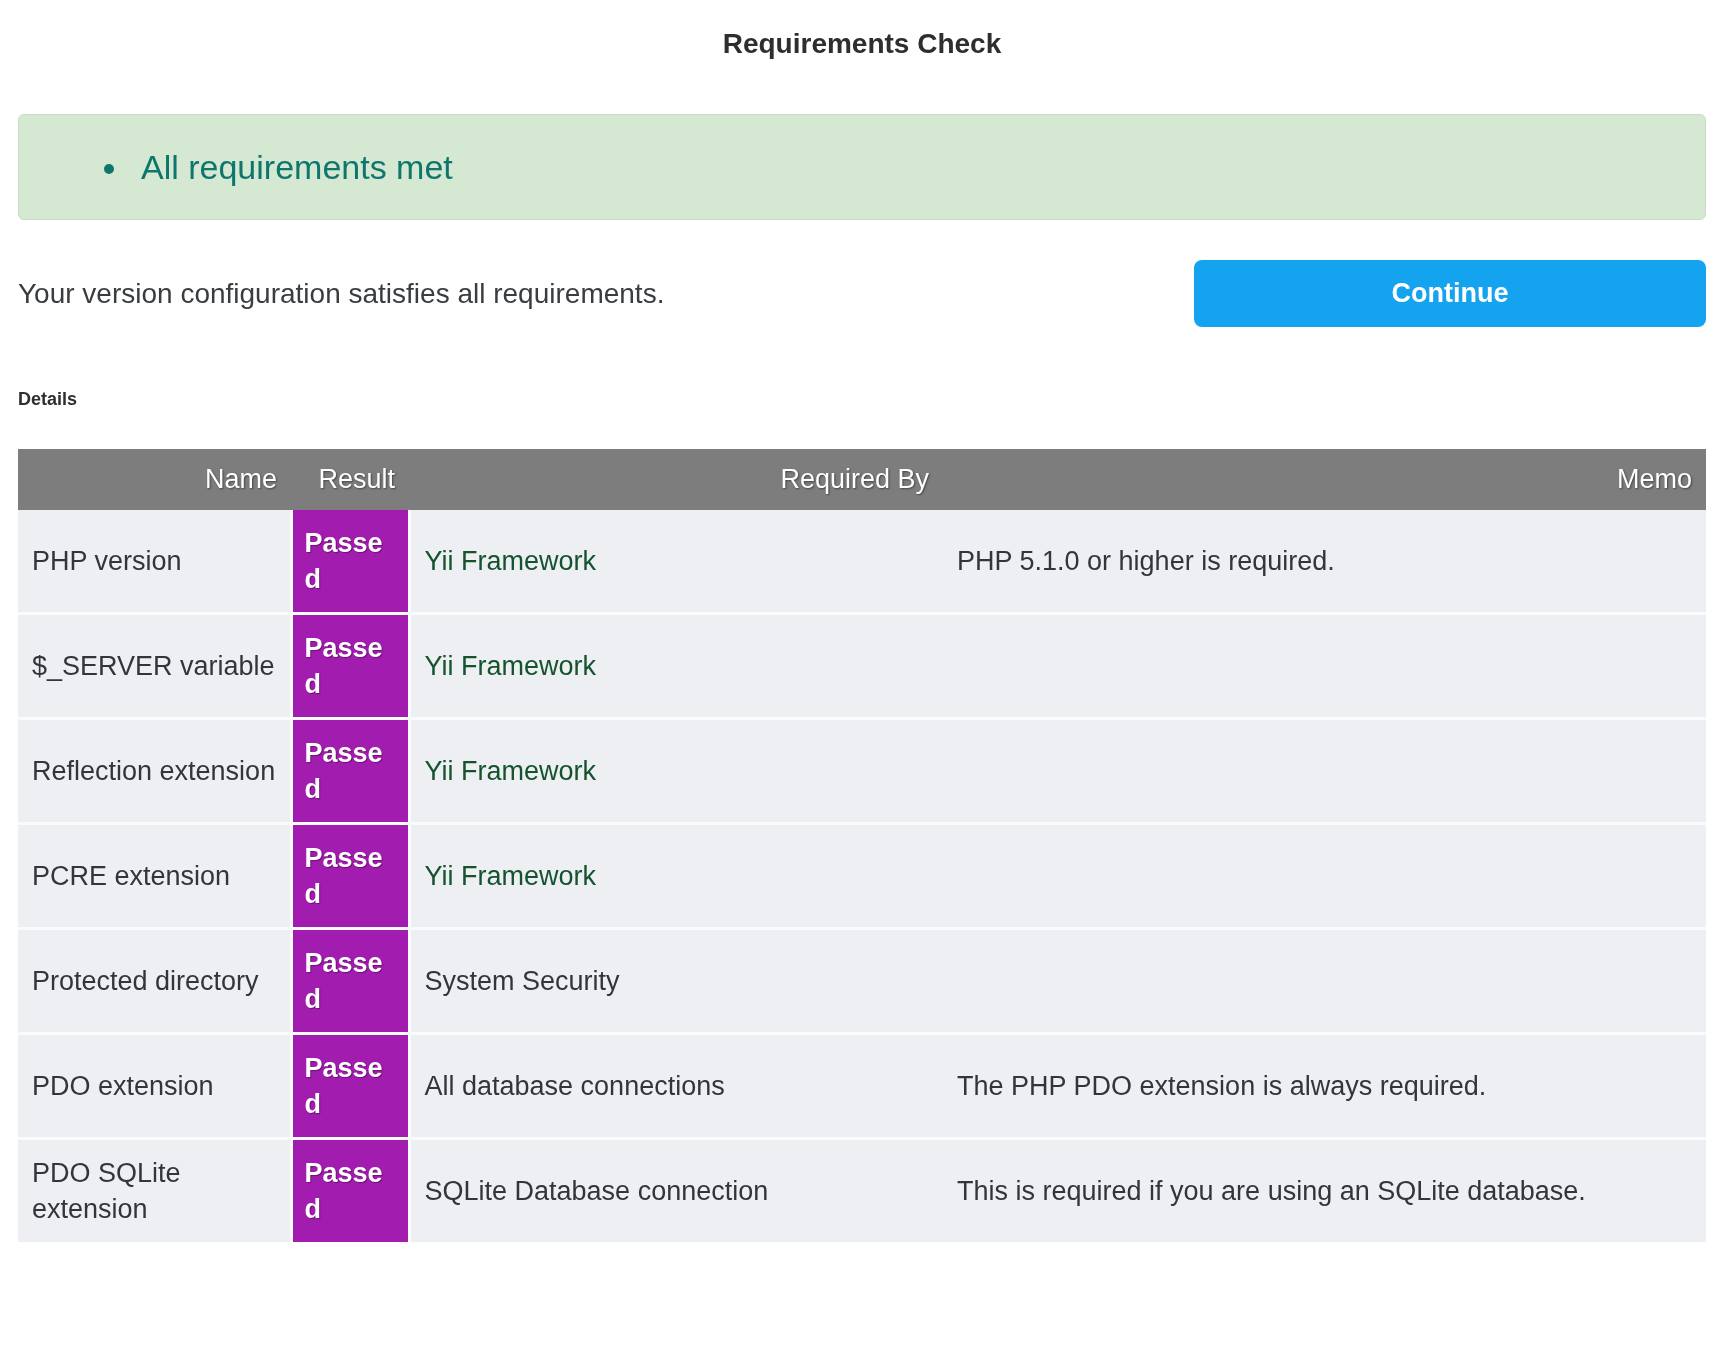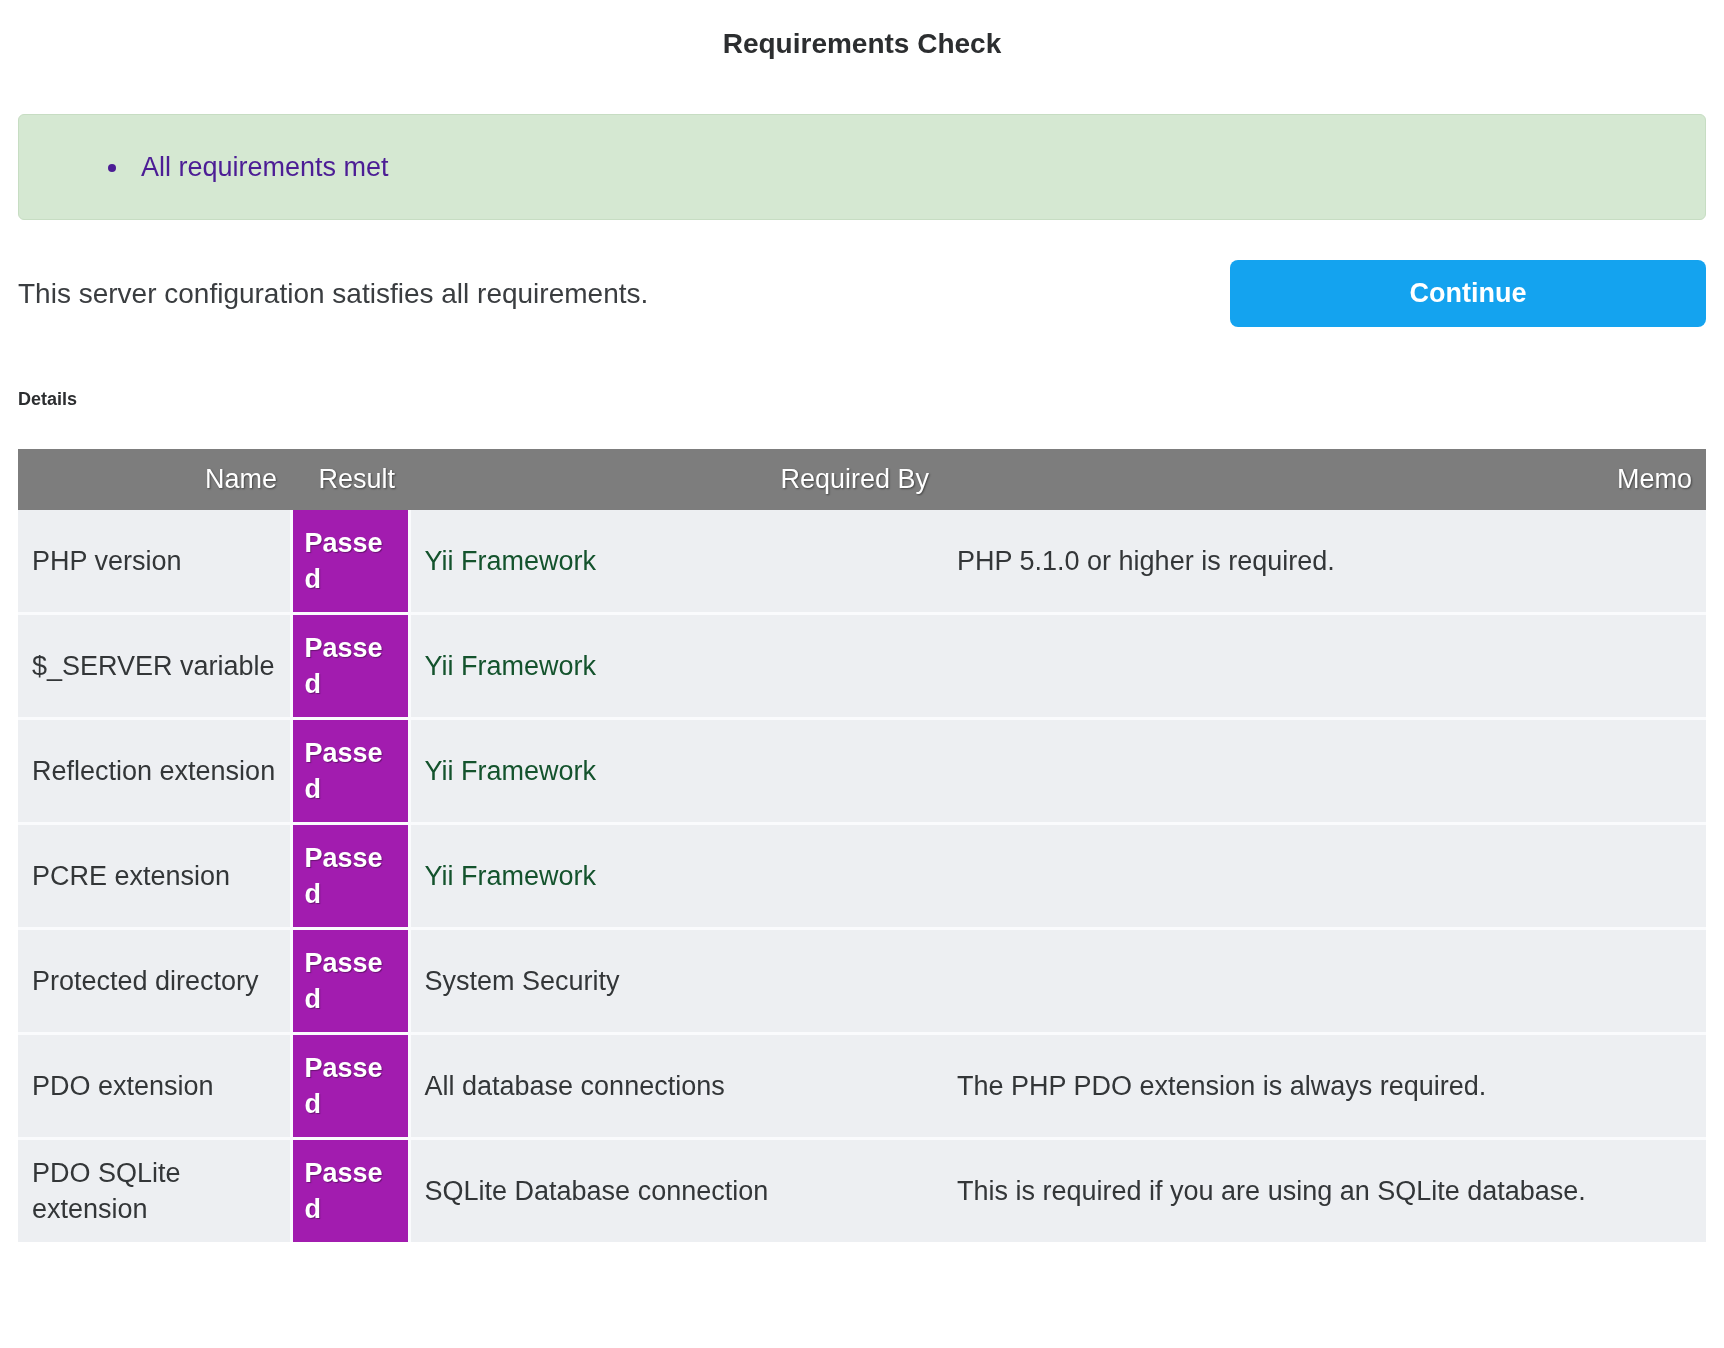--- a/index.html
+++ b/index.html
@@ -17,33 +17,33 @@
     color: #2c2e30;
     text-align: center;
   }
 
   .alert-success {
     margin-top: 54px;
     background: #d5e8d2;
     border: 1px solid #c7ddc3;
     border-radius: 6px;
     padding: 36px 0;
-    color: #4c1d95;
-    font-size: 27px; line-height: 32px;
+    color: #0f766e;
+    font-size: 34px; line-height: 32px;
   }
   .alert-success ul { margin: 0; padding-left: 112px; }
   .alert-success li { list-style: disc; padding-left: 10px; }
 
   .action-row {
     margin-top: 40px;
     display: flex; justify-content: space-between; align-items: center;
   }
   .summary-text { font-size: 28px; line-height: 34px; color: #3a3d40; }
   .continue-button {
-    width: 476px; height: 67px; flex: 0 0 auto;
+    width: 512px; height: 67px; flex: 0 0 auto;
     background: #14a3ef; border: none; border-radius: 8px;
     color: #ffffff; font-size: 27px; font-weight: 700;
     font-family: "Liberation Sans", "DejaVu Sans", sans-serif;
     cursor: pointer;
   }
 
   .details-heading {
     margin-top: 57px;
     font-size: 18px; line-height: 31px; font-weight: 700;
     color: #2c2e30;
@@ -92,21 +92,21 @@
   <h1 class="page-title">Requirements Check</h1>
 
   <div class="alert-success">
     <ul>
 
         <li>All requirements met</li>
       </ul>
   </div>
 
   <div class="action-row">
-    <div class="summary-text">This server configuration satisfies all requirements.</div>
+    <div class="summary-text">Your version configuration satisfies all requirements.</div>
     <button class="continue-button">Continue</button>
   </div>
 
   <h2 class="details-heading">Details</h2>
 
   <table class="req-table">
     <colgroup>
       <col style="width:273px">
         <col style="width:118px">
         <col style="width:534px">

